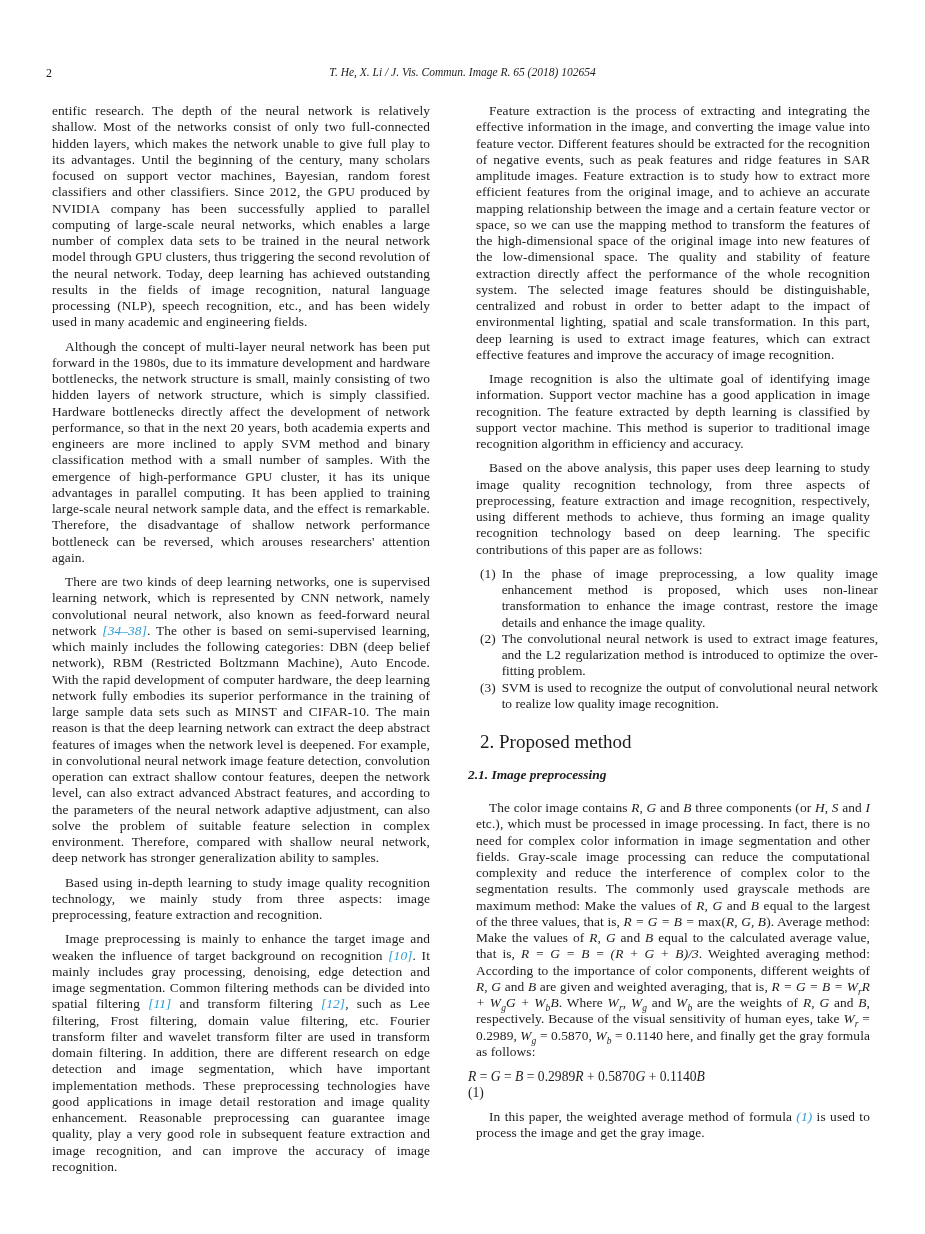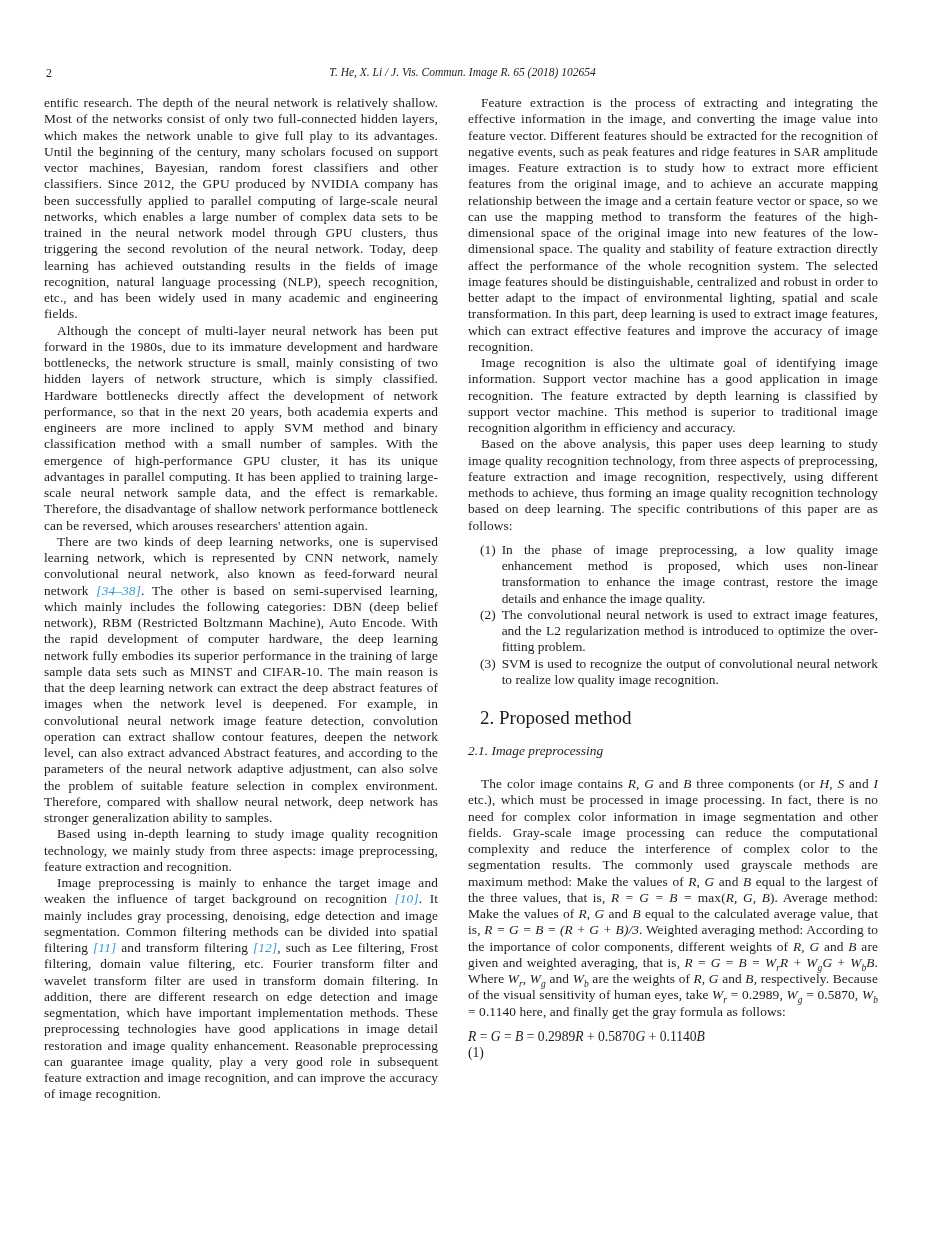--- a/index.html
+++ b/index.html
@@ -4,28 +4,28 @@
 <style>
   html,body{margin:0;padding:0;background:#ffffff;}
   .page{position:relative;width:925px;height:1234px;background:#fff;
         font-family:"Liberation Serif",serif;color:#1b1b1b;overflow:hidden;}
   .pagenum{position:absolute;left:46px;top:66px;font-size:12px;}
   .running-head{position:absolute;left:0;top:66px;width:925px;text-align:center;
         font-style:italic;font-size:11.5px;color:#222;}
   .columns{position:absolute;left:44px;top:95px;width:834px;display:flex;gap:30px;}
   .col{width:394px;}
   .col.right{width:410px;}
-  p.para{margin:0;text-align:justify;font-size:13.4px;line-height:16.25px;
+  p.para{margin:8px;text-align:justify;font-size:13.4px;line-height:16.25px;
         letter-spacing:0.1px;}
   p.para.indent{text-indent:13px;}
   .cite{color:var(--link,#2e9cd6);cursor:pointer;font-style:italic;}
   .math{font-style:italic;}
   sub.math{font-size:9.5px;line-height:0;}
   h2.sec{font-size:19px;font-weight:normal;margin:19px 0 14px 12px;}
-  h3.subsec{font-size:13.4px;font-weight:normal;font-style:italic;margin:12px 0 17px 0;}
+  h3.subsec{font-size:13.4px;font-weight:bold;font-style:italic;margin:12px 0 17px 0;}
   .list{margin:8px 0 9px 0;}
   .li{display:flex;font-size:13.4px;line-height:16.25px;text-align:justify;
       padding-left:12px;}
   .li-label{flex:none;margin-right:6px;}
   .li-body{flex:1;}
   .equation{display:flex;justify-content:space-between;align-items:baseline;
       font-size:13.6px;margin:9px 0 8px 0;flex-direction:column;}
   .eq-num{color:#1b1b1b;}
 </style>
 </head>
@@ -60,15 +60,16 @@
             <span class="li-body"><span>SVM is used to recognize the output of convolutional neural network to realize low quality image recognition.</span></span>
           </div>
         </div>
         <h2 class="sec">2. Proposed method</h2>
         <h3 class="subsec">2.1. Image preprocessing</h3>
         <p class="para indent"><span>The color image contains </span><span class="math">R</span><span>, </span><span class="math">G</span><span> and </span><span class="math">B</span><span> three components (or </span><span class="math">H</span><span>, </span><span class="math">S</span><span> and </span><span class="math">I</span><span> etc.), which must be processed in image processing. In fact, there is no need for complex color information in image segmentation and other fields. Gray-scale image processing can reduce the computational complexity and reduce the interference of complex color to the segmentation results. The commonly used grayscale methods are maximum method: Make the values of </span><span class="math">R</span><span>, </span><span class="math">G</span><span> and </span><span class="math">B</span><span> equal to the largest of the three values, that is, </span><span class="math">R = G = B = </span><span>max(</span><span class="math">R, G, B</span><span>)</span><span>. Average method: Make the values of </span><span class="math">R</span><span>, </span><span class="math">G</span><span> and </span><span class="math">B</span><span> equal to the calculated average value, that is, </span><span class="math">R = G = B = (R + G + B)/3</span><span>. Weighted averaging method: According to the importance of color components, different weights of </span><span class="math">R</span><span>, </span><span class="math">G</span><span> and </span><span class="math">B</span><span> are given and weighted averaging, that is, </span><span class="math">R = G = B = W</span><sub class="math">r</sub><span class="math">R + W</span><sub class="math">g</sub><span class="math">G + W</span><sub class="math">b</sub><span class="math">B</span><span>. Where </span><span class="math">W</span><sub class="math">r</sub><span>, </span><span class="math">W</span><sub class="math">g</sub><span> and </span><span class="math">W</span><sub class="math">b</sub><span> are the weights of </span><span class="math">R</span><span>, </span><span class="math">G</span><span> and </span><span class="math">B</span><span>, respectively. Because of the visual sensitivity of human eyes, take </span><span class="math">W</span><sub class="math">r</sub><span> = 0.2989, </span><span class="math">W</span><sub class="math">g</sub><span> = 0.5870, </span><span class="math">W</span><sub class="math">b</sub><span> = 0.1140 here, and finally get the gray formula as follows:</span></p>
         <div class="equation">
           <span><span class="math">R</span><span> = </span><span class="math">G</span><span> = </span><span class="math">B</span><span> = 0.2989</span><span class="math">R</span><span> + 0.5870</span><span class="math">G</span><span> + 0.1140</span><span class="math">B</span></span>
           <span class="eq-num">(1)</span>
         </div>
+        <p class="para indent"><span>In this paper, the weighted average method of formula </span><span class="cite">(1)</span><span> is used to process the image and get the gray image.</span></p>
       </div>
   </div>
 </div>
 
 </body></html>

